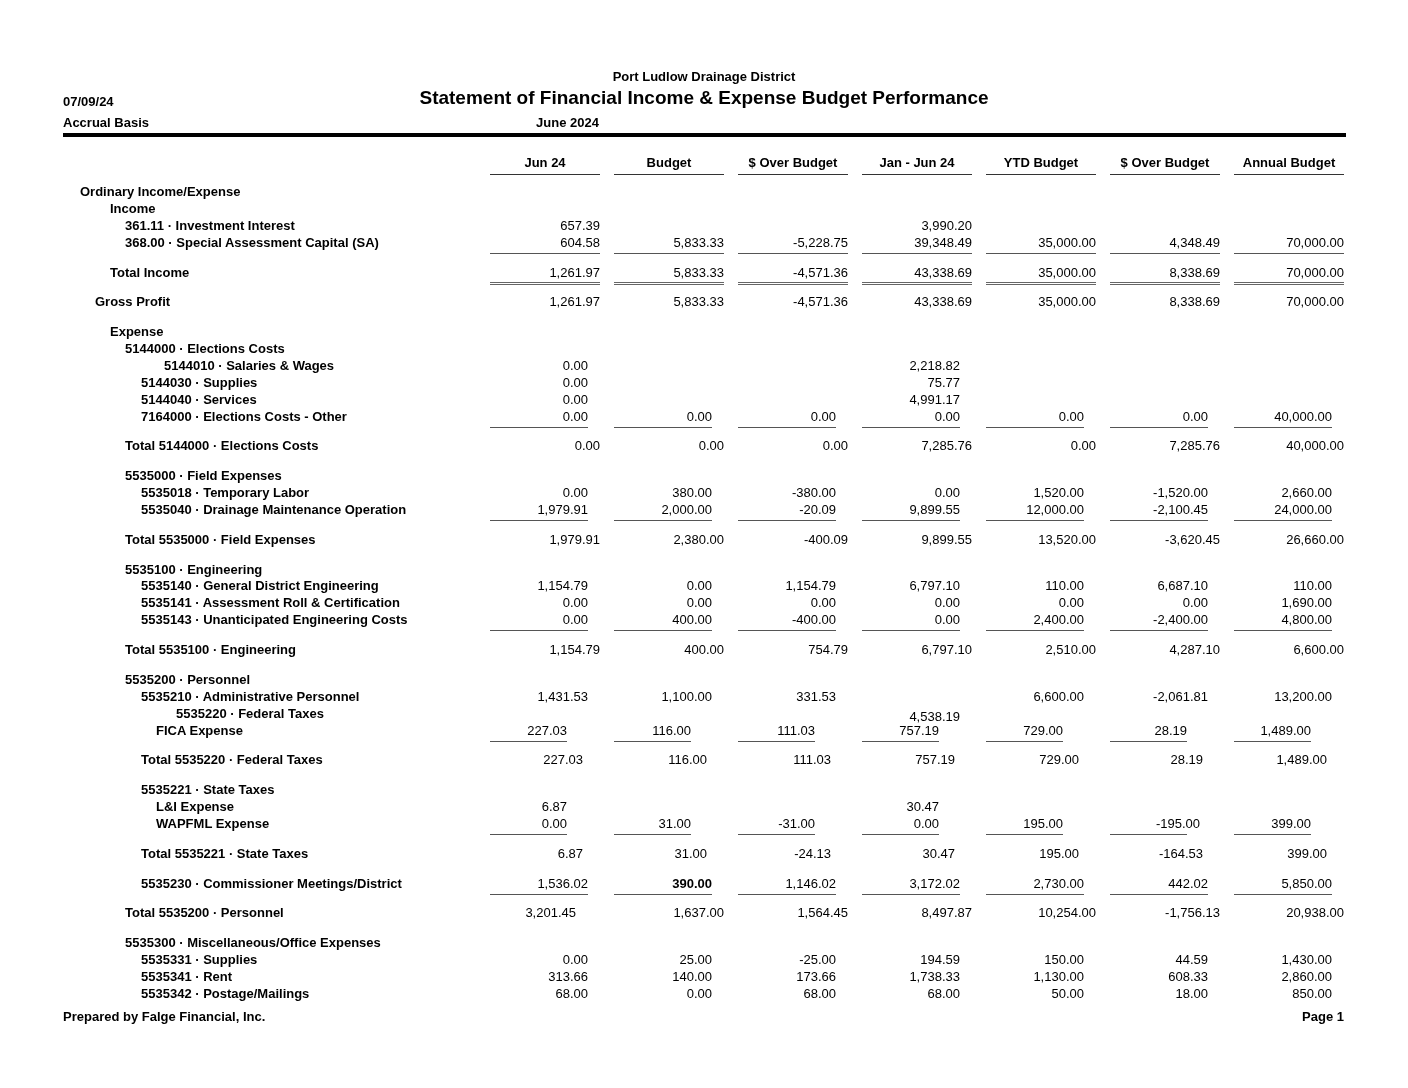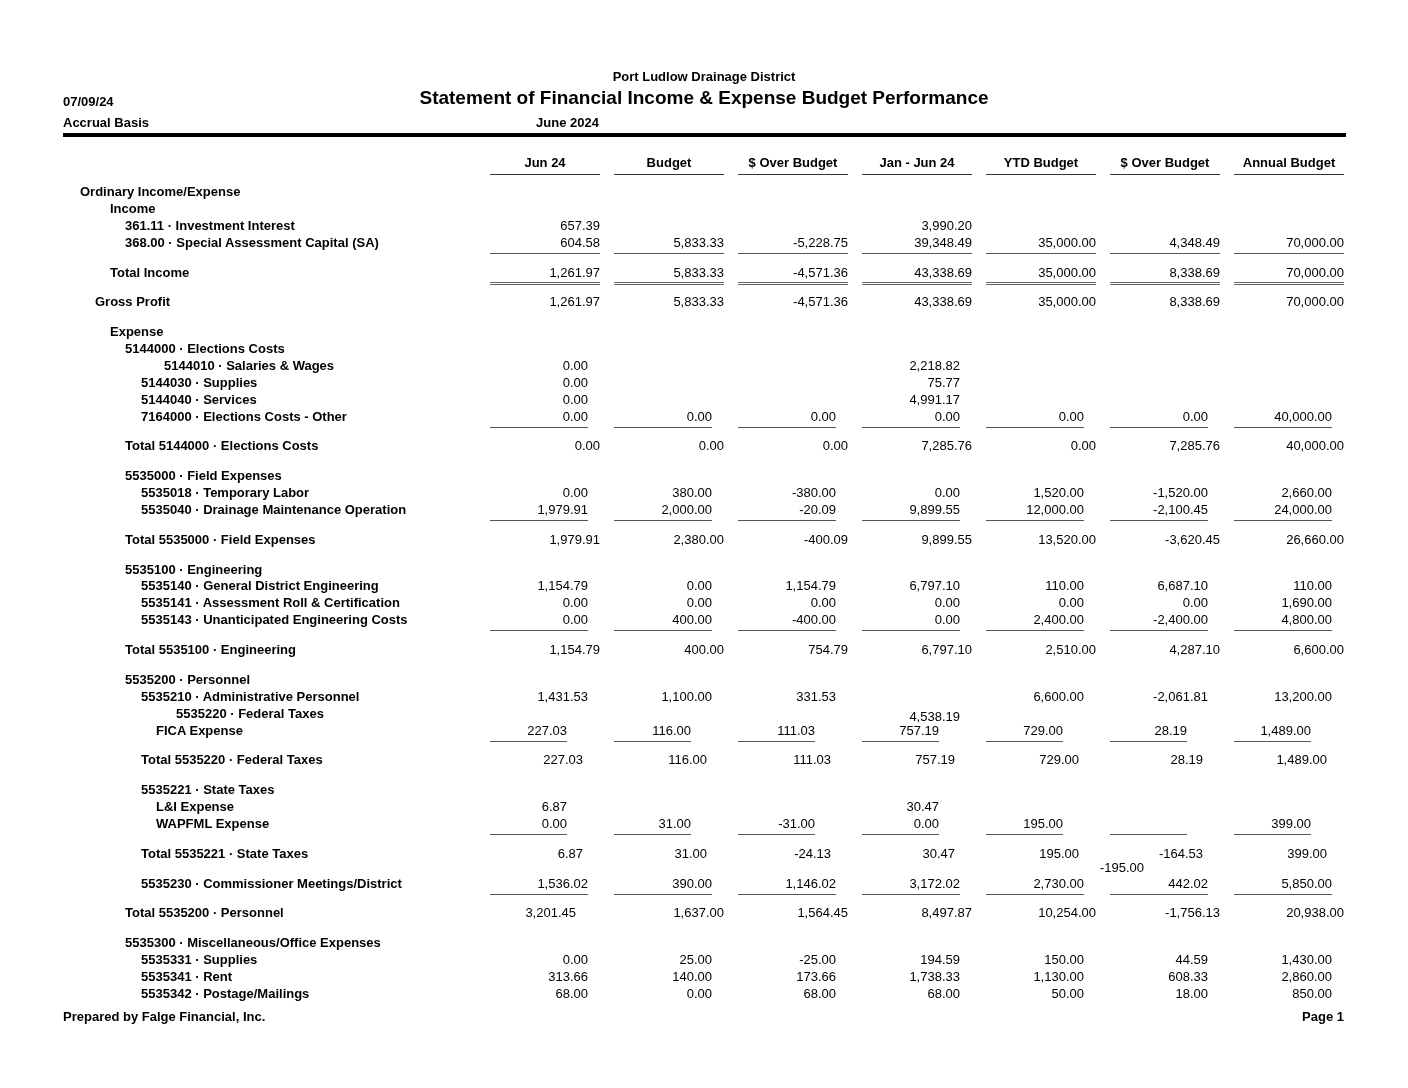--- a/index.html
+++ b/index.html
@@ -291,21 +291,21 @@
         <span class="val" style="left: 457px;">6.87</span>
         <span class="val" style="left: 829px;">30.47</span>
       </div>
       <div class="row" style="top: 815px;">
         <span class="label" style="left: 156px;">WAPFML Expense</span>
         <span class="val" style="left: 457px;">0.00</span>
         <span class="val" style="left: 581px;">31.00</span>
         <span class="val" style="left: 705px;">-31.00</span>
         <span class="val" style="left: 829px;">0.00</span>
         <span class="val" style="left: 953px;">195.00</span>
-        <span class="val" style="left: 1034px; margin-top: 44px;">-195.00</span>
+        <span class="val" style="left: 1090px;">-195.00</span>
         <span class="val" style="left: 1201px;">399.00</span>
       </div>
       <div class="uline" style="left: 490px; width: 77px; top: 834px;"></div>
       <div class="uline" style="left: 614px; width: 77px; top: 834px;"></div>
       <div class="uline" style="left: 738px; width: 77px; top: 834px;"></div>
       <div class="uline" style="left: 862px; width: 77px; top: 834px;"></div>
       <div class="uline" style="left: 986px; width: 77px; top: 834px;"></div>
       <div class="uline" style="left: 1110px; width: 77px; top: 834px;"></div>
       <div class="uline" style="left: 1234px; width: 77px; top: 834px;"></div>
       <div class="row" style="top: 845px;">
@@ -314,21 +314,21 @@
         <span class="val" style="left: 597px;">31.00</span>
         <span class="val" style="left: 721px;">-24.13</span>
         <span class="val" style="left: 845px;">30.47</span>
         <span class="val" style="left: 969px;">195.00</span>
         <span class="val" style="left: 1093px;">-164.53</span>
         <span class="val" style="left: 1217px;">399.00</span>
       </div>
       <div class="row" style="top: 875px;">
         <span class="label" style="left: 141px;">5535230 · Commissioner Meetings/District</span>
         <span class="val" style="left: 478px;">1,536.02</span>
-        <span class="val" style="left: 602px;">390.00</span>
+        <span class="val" style="left: 602px; font-weight: bold;">390.00</span>
         <span class="val" style="left: 726px;">1,146.02</span>
         <span class="val" style="left: 850px;">3,172.02</span>
         <span class="val" style="left: 974px;">2,730.00</span>
         <span class="val" style="left: 1098px;">442.02</span>
         <span class="val" style="left: 1222px;">5,850.00</span>
       </div>
       <div class="uline" style="left: 490px; width: 98px; top: 894px;"></div>
       <div class="uline" style="left: 614px; width: 98px; top: 894px;"></div>
       <div class="uline" style="left: 738px; width: 98px; top: 894px;"></div>
       <div class="uline" style="left: 862px; width: 98px; top: 894px;"></div>

